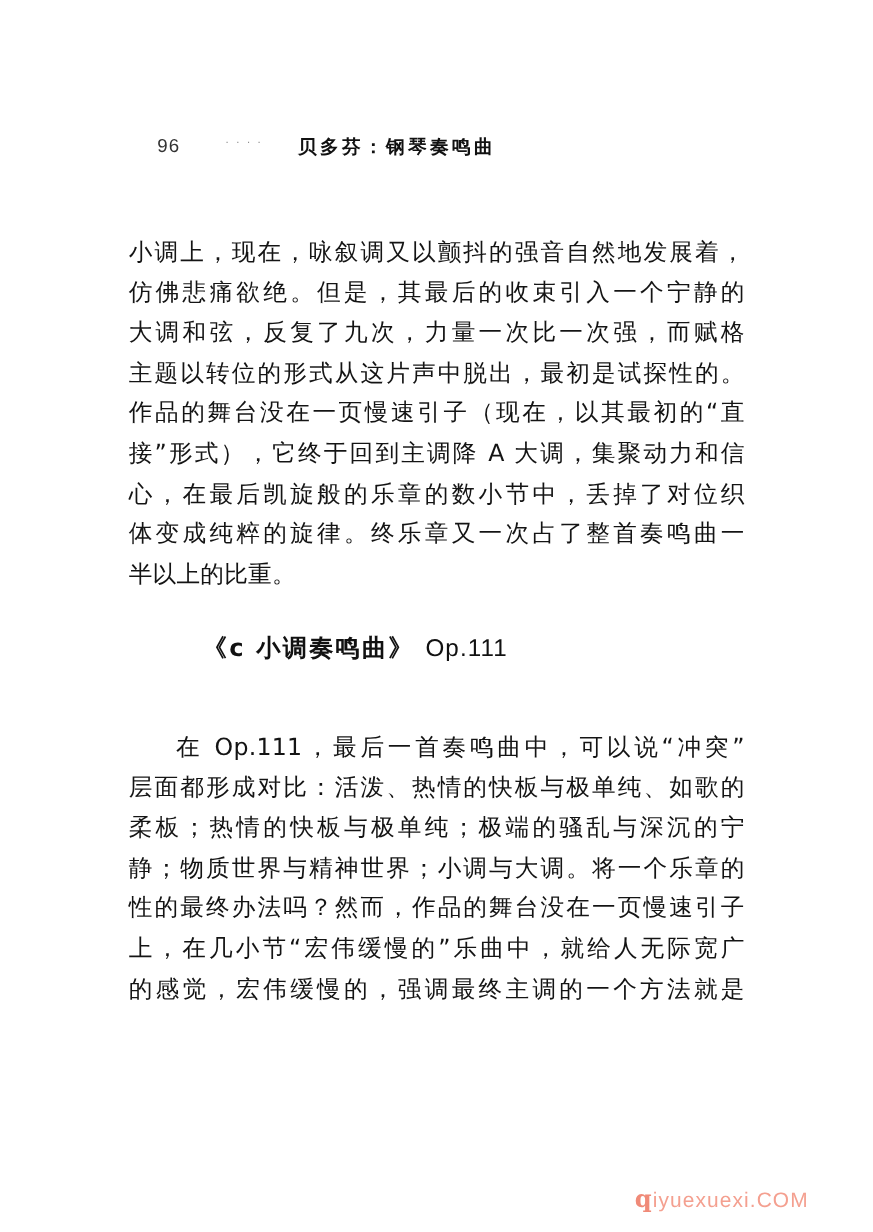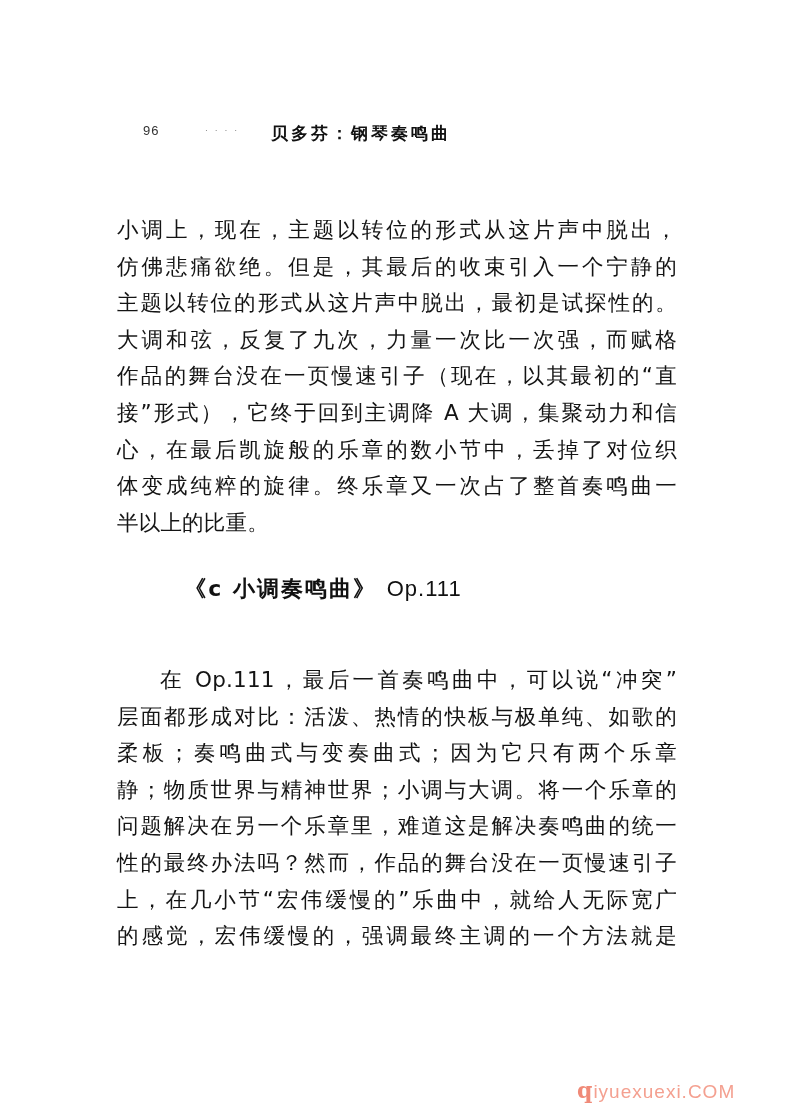--- a/index.html
+++ b/index.html
@@ -20,21 +20,21 @@
       top: 123px;
       left: 143px;
       width: 400px;
       height: 30px;
     }
     .page-number {
       position: absolute;
       left: 0;
       top: 0;
       font-family: "Liberation Sans", sans-serif;
-      font-size: 13px;
+      font-size: 17px;
       color: #333;
       letter-spacing: 1px;
     }
     .header-dots {
       position: absolute;
       left: 62px;
       top: 0px;
       font-size: 9px;
       color: #888;
       letter-spacing: 2px;
@@ -111,42 +111,41 @@
 </head>
 <body>
 
 <div class="header">
   <span class="page-number">96</span>
   <span class="header-dots">. . . .</span>
   <span class="running-title">贝多芬：钢琴奏鸣曲</span>
 </div>
 
 <div class="body-block" id="para1">
-  <span class="line">小调上，现在，主题以转位的形式从这片声中脱出，</span>
+  <span class="line">小调上，现在，咏叙调又以颤抖的强音自然地发展着，</span>
   <span class="line">仿佛悲痛欲绝。但是，其最后的收束引入一个宁静的</span>
+  <span class="line">大调和弦，反复了九次，力量一次比一次强，而赋格</span>
   <span class="line">主题以转位的形式从这片声中脱出，最初是试探性的。</span>
-  <span class="line">大调和弦，反复了九次，力量一次比一次强，而赋格</span>
   <span class="line">作品的舞台没在一页慢速引子（现在，以其最初的“直</span>
   <span class="line">接”形式），它终于回到主调降 A 大调，集聚动力和信</span>
   <span class="line">心，在最后凯旋般的乐章的数小节中，丢掉了对位织</span>
   <span class="line">体变成纯粹的旋律。终乐章又一次占了整首奏鸣曲一</span>
   <span class="line last">半以上的比重。</span>
 </div>
 
 <div class="section-heading">
   <span>《c 小调奏鸣曲》</span>
   <span class="op">Op.111</span>
 </div>
 
 <div class="body-block" id="para2">
   <span class="line indent">在 Op.111，最后一首奏鸣曲中，可以说“冲突”</span>
   <span class="line">层面都形成对比：活泼、热情的快板与极单纯、如歌的</span>
-  <span class="line">柔板；奏鸣曲式与变奏曲式；因为它只有两个乐章</span>
+  <span class="line">柔板；热情的快板与极单纯；极端的骚乱与深沉的宁</span>
   <span class="line">静；物质世界与精神世界；小调与大调。将一个乐章的</span>
-  <span class="line">问题解决在另一个乐章里，难道这是解决奏鸣曲的统一</span>
   <span class="line">性的最终办法吗？然而，作品的舞台没在一页慢速引子</span>
   <span class="line">上，在几小节“宏伟缓慢的”乐曲中，就给人无际宽广</span>
   <span class="line">的感觉，宏伟缓慢的，强调最终主调的一个方法就是</span>
 </div>
 
 <div class="watermark">
   <span class="q">q</span><span>iyuexuexi.COM</span>
 </div>
 
 </body></html>

